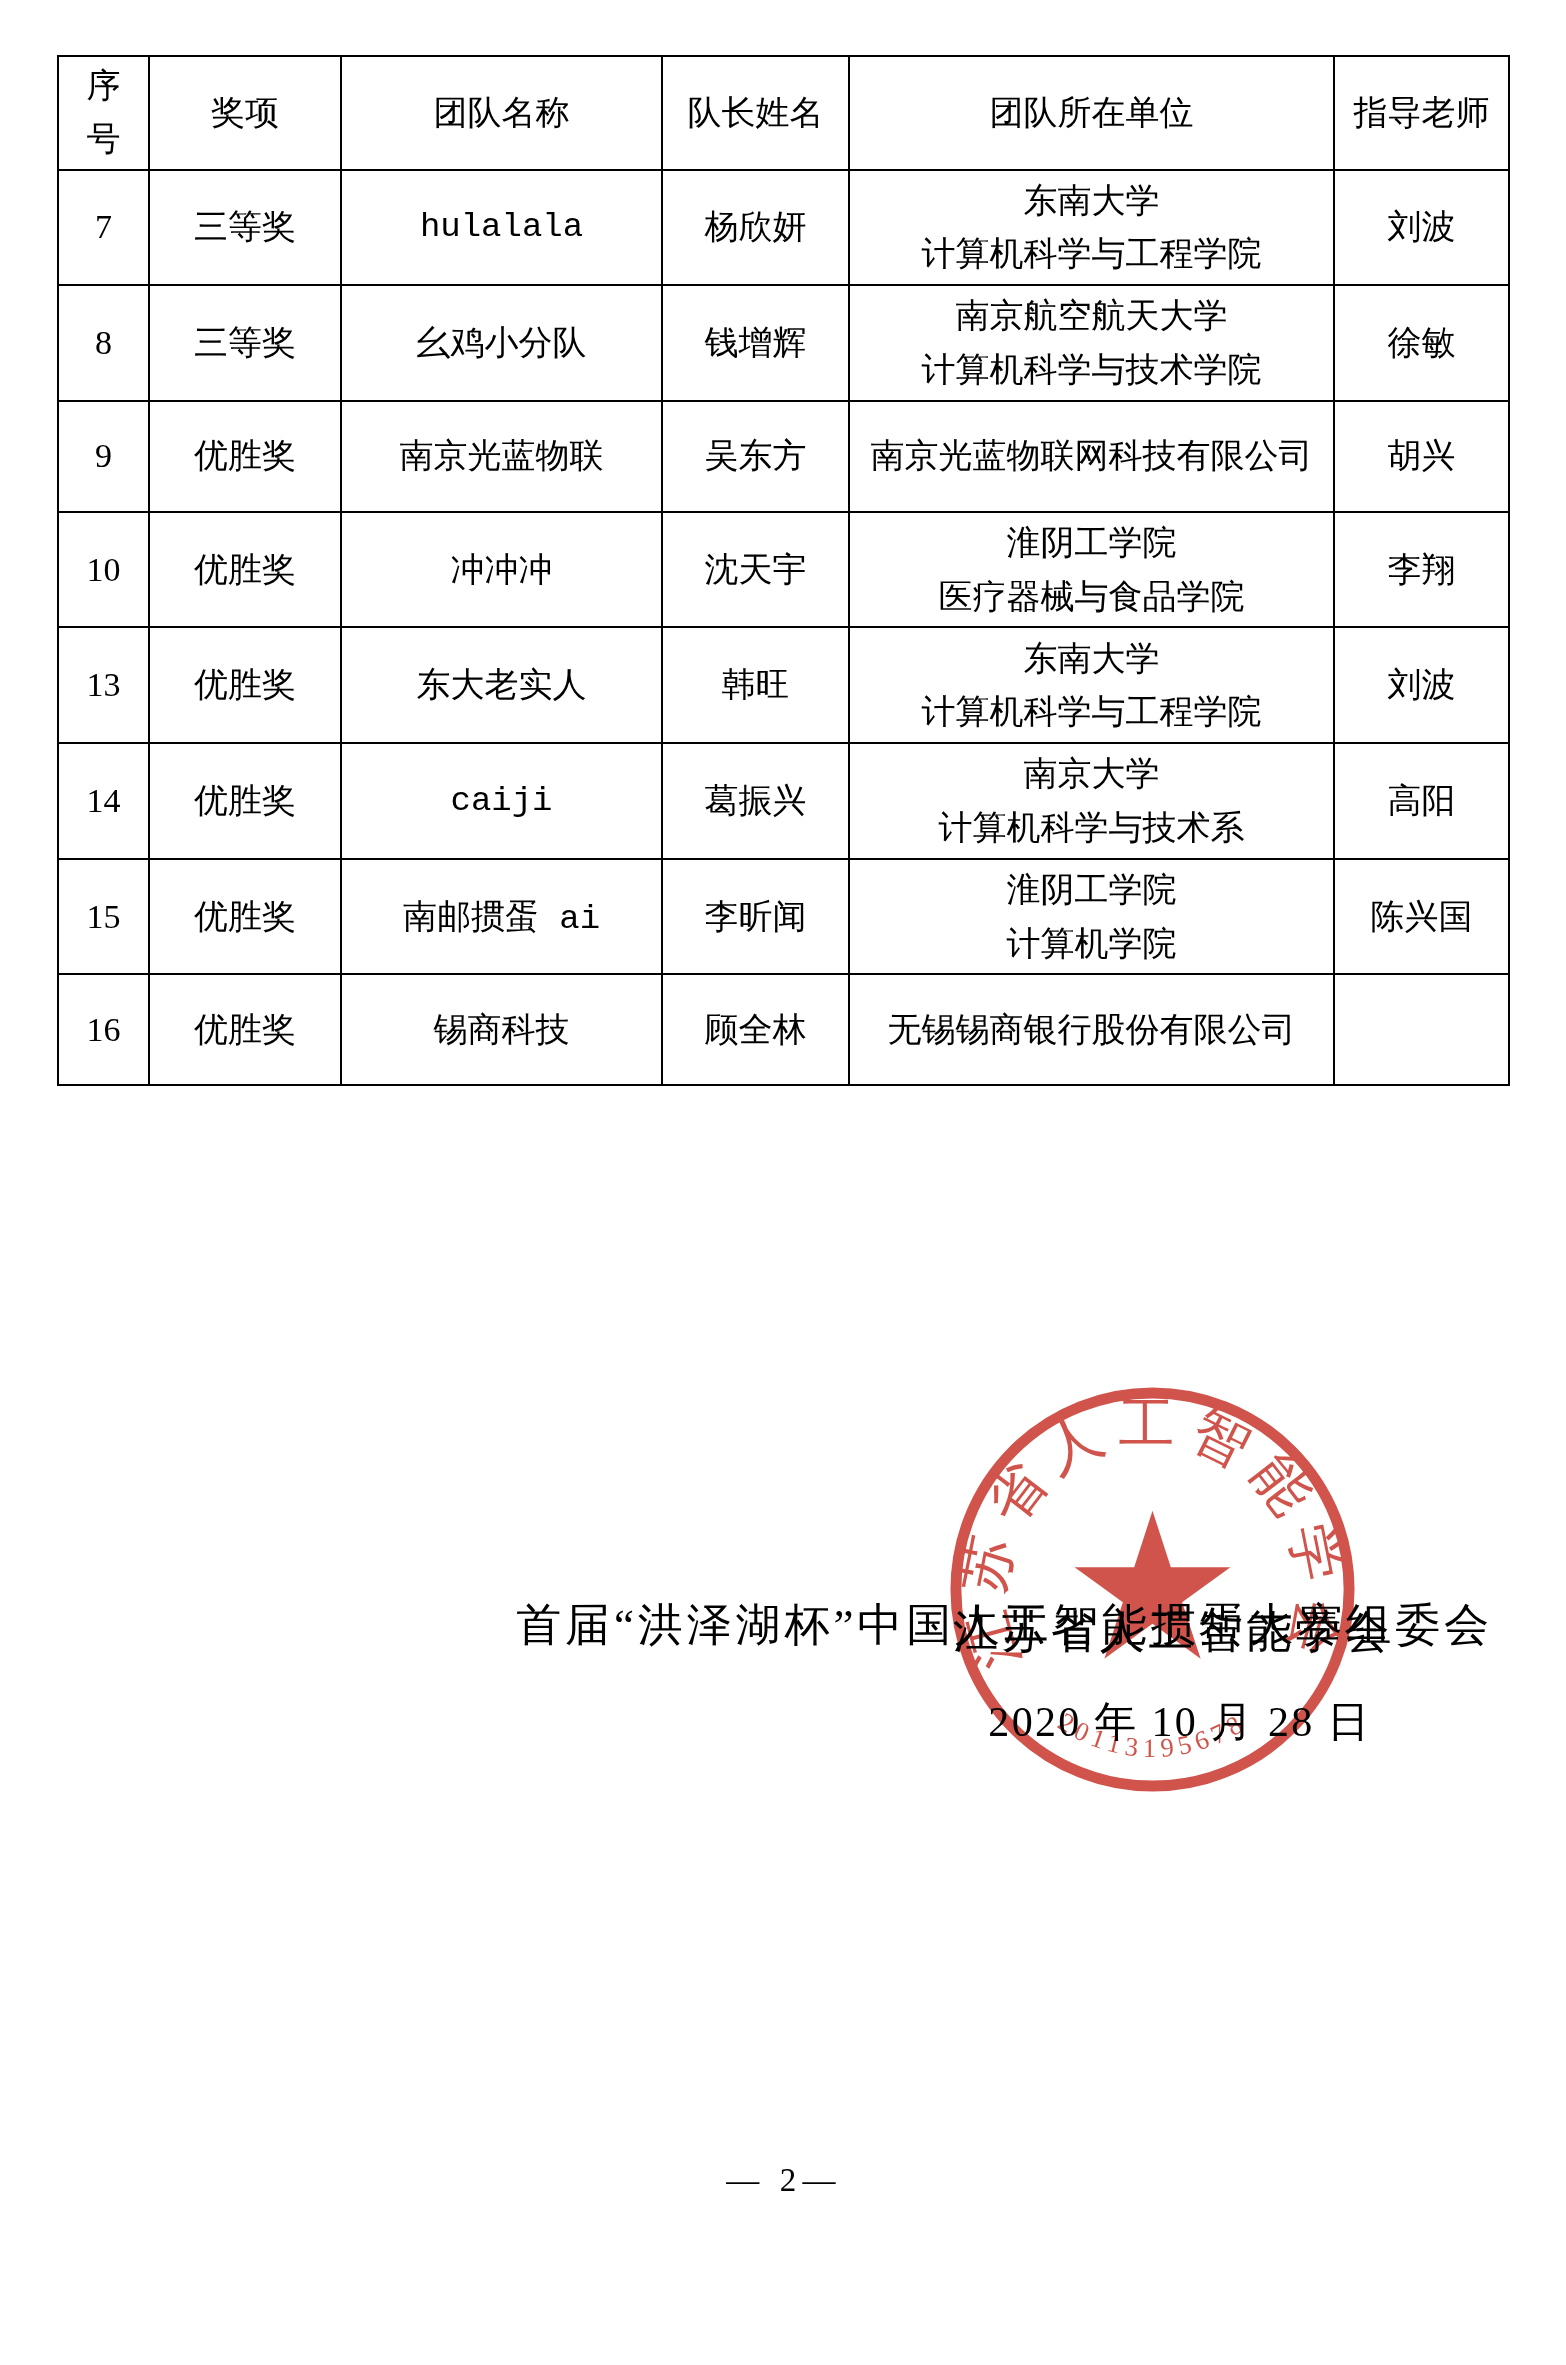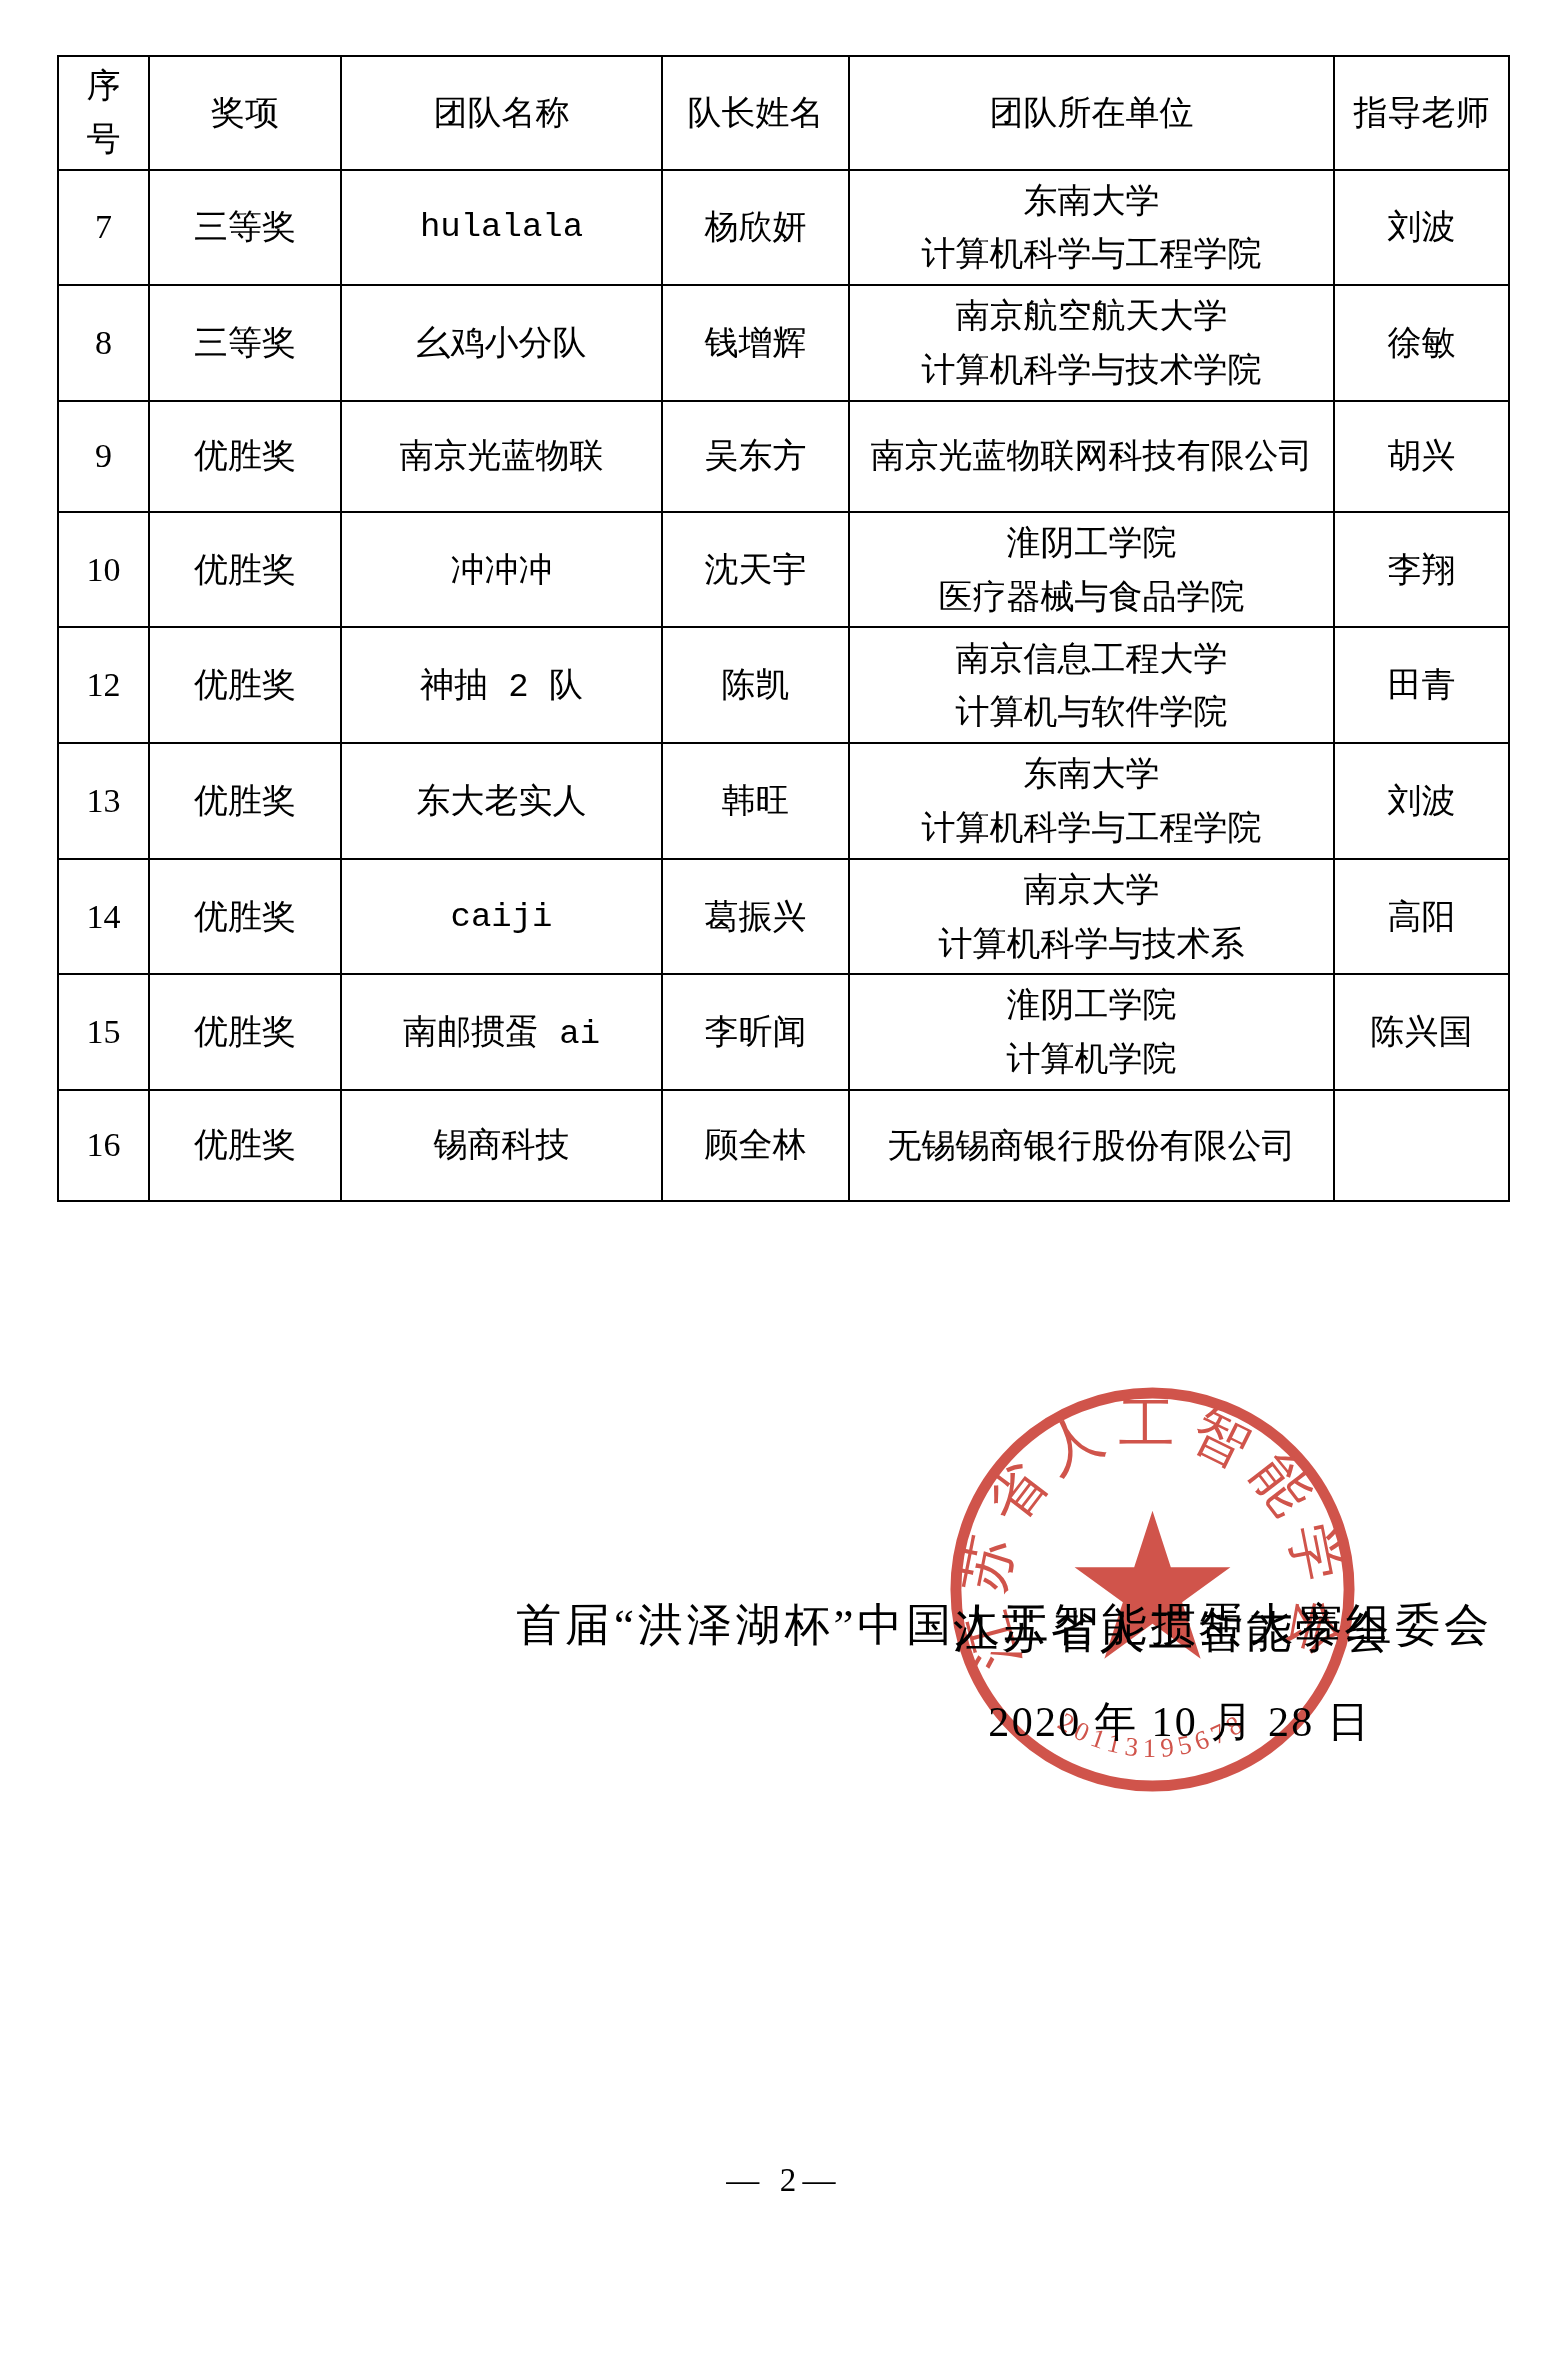--- a/index.html
+++ b/index.html
@@ -139,31 +139,20 @@
     <td>优胜奖</td>
     <td class="team-cell">冲冲冲</td>
     <td>沈天宇</td>
     <td>
           <div class="org-line">淮阴工学院</div>
           <div class="org-line">医疗器械与食品学院</div>
         </td>
     <td>李翔</td>
   </tr>
       <tr>
-    <td>12</td>
-    <td>优胜奖</td>
-    <td class="team-cell">神抽 2 队</td>
-    <td>陈凯</td>
-    <td>
-          <div class="org-line">南京信息工程大学</div>
-          <div class="org-line">计算机与软件学院</div>
-        </td>
-    <td>田青</td>
-  </tr>
-      <tr>
     <td>13</td>
     <td>优胜奖</td>
     <td class="team-cell">东大老实人</td>
     <td>韩旺</td>
     <td>
           <div class="org-line">东南大学</div>
           <div class="org-line">计算机科学与工程学院</div>
         </td>
     <td>刘波</td>
   </tr>

